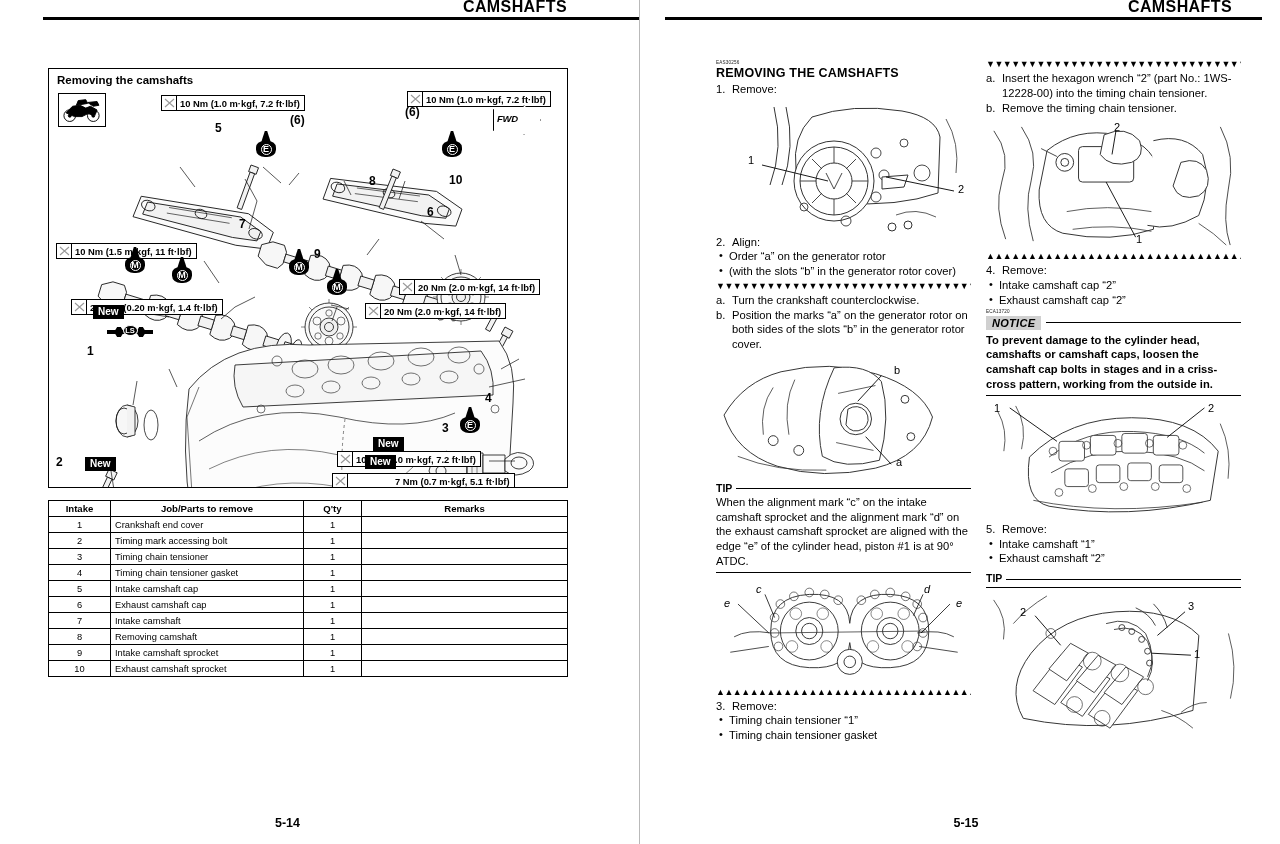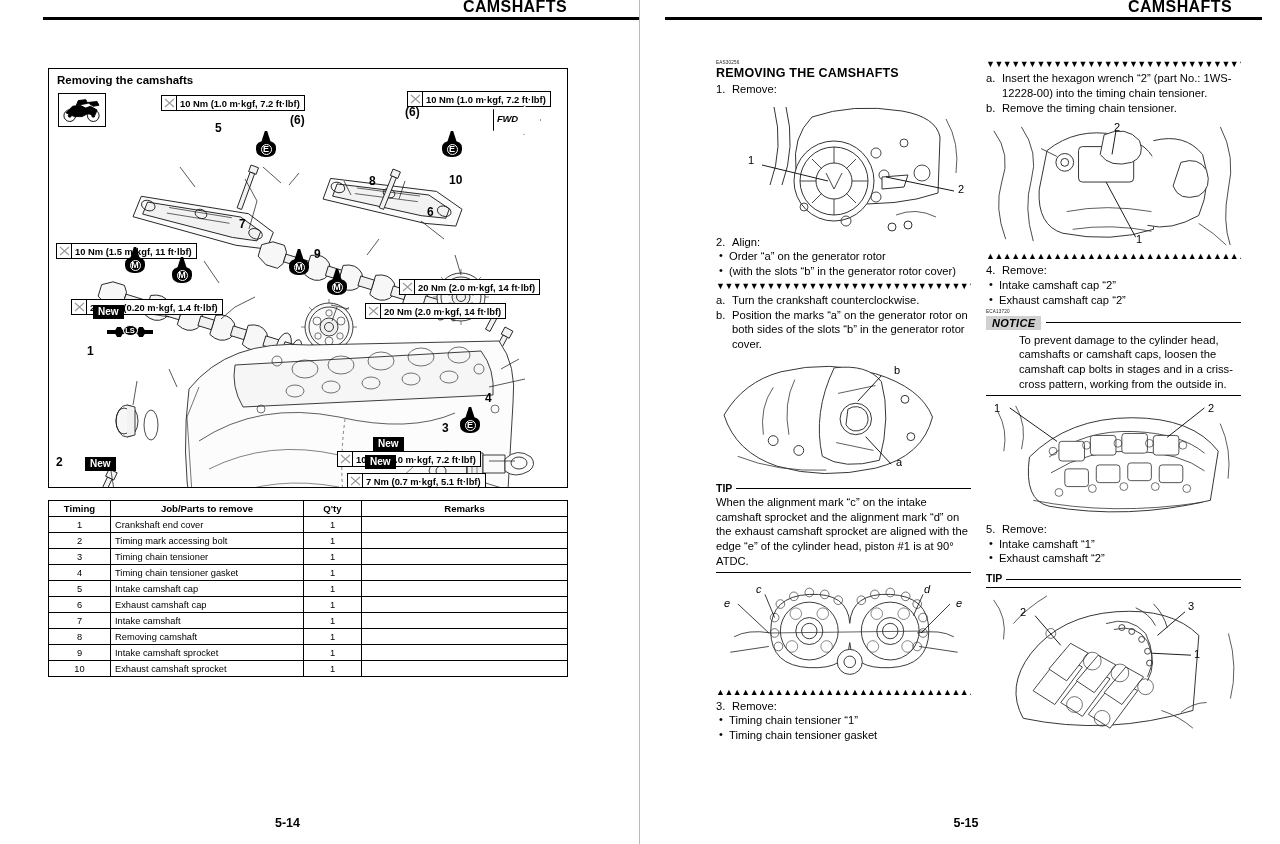--- a/index.html
+++ b/index.html
@@ -154,21 +154,21 @@
   .tip-head .line { flex: 1; height: 1px; background: #000; position: relative; top: 1px; }
   .tip-body { font-size: 11.2px; line-height: 1.32; margin-top: 1px; }
   .tip-foot { height: 1px; background: #000; margin-top: 3px; }
 
   .notice-head { display: flex; align-items: center; gap: 5px; margin-top: 1px; }
   .notice-head .lbl {
     background: #d0d0d0; font-size: 11px; font-weight: bold; font-style: italic;
     padding: 1px 6px; letter-spacing: .3px;
   }
   .notice-head .line { flex: 1; height: 1px; background: #000; }
-  .notice-body { font-size: 11.2px; font-weight: normal; line-height: 1.33; margin-top: 3px; margin-left: 33px; }
+  .notice-body { font-size: 11.2px; font-weight: bold; line-height: 1.33; margin-top: 3px; }
   .notice-foot { height: 1px; background: #000; margin-top: 3px; }
 
   .fig { position: relative; margin: 6px 0 2px; }
   .fig svg { display: block; width: 100%; }
   .fig .lab {
     position: absolute; font-size: 11px; font-weight: normal;
   }
   .fig .lab.it { font-style: italic; }
 </style>
 </head>
@@ -464,21 +464,21 @@
 
       <div class="torque" style="left:288px;top:382px;">
         <span class="wrench">
           <svg width="11" height="10" viewBox="0 0 11 10">
               <path d="M1 1 L10 9 M10 1 L1 9" stroke="#9a9a9a" stroke-width="1.1" fill="none"></path>
             </svg>
         </span>
         <span>10 Nm (1.0 m·kgf, 7.2 ft·lbf)</span>
       </div>
 
-      <div class="torque" style="left:298px;top:404px;">
+      <div class="torque" style="left:283px;top:404px;gap:44px;">
         <span class="wrench">
           <svg width="11" height="10" viewBox="0 0 11 10">
               <path d="M1 1 L10 9 M10 1 L1 9" stroke="#9a9a9a" stroke-width="1.1" fill="none"></path>
             </svg>
         </span>
         <span>7 Nm (0.7 m·kgf, 5.1 ft·lbf)</span>
       </div>
 
       <div class="newtag" style="left:44px;top:236px;">New</div>
       <div class="newtag" style="left:36px;top:388px;">New</div>
@@ -548,21 +548,21 @@
 
       <div class="fwd" style="left:444px;top:36px;">
         <span class="box"></span>
         <span>FWD</span>
       </div>
     </div>
 
     <table class="parts-table">
       <thead>
         <tr>
-          <th class="col-order">Timing</th>
+          <th class="col-order">Intake</th>
           <th>Job/Parts to remove</th>
           <th class="col-qty">Q'ty</th>
           <th class="col-rem">Remarks</th>
         </tr>
       </thead>
       <tbody id="parts-body">
           <tr>
             <td class="c">1</td>
             <td>Crankshaft end cover</td>
             <td class="c">1</td>

